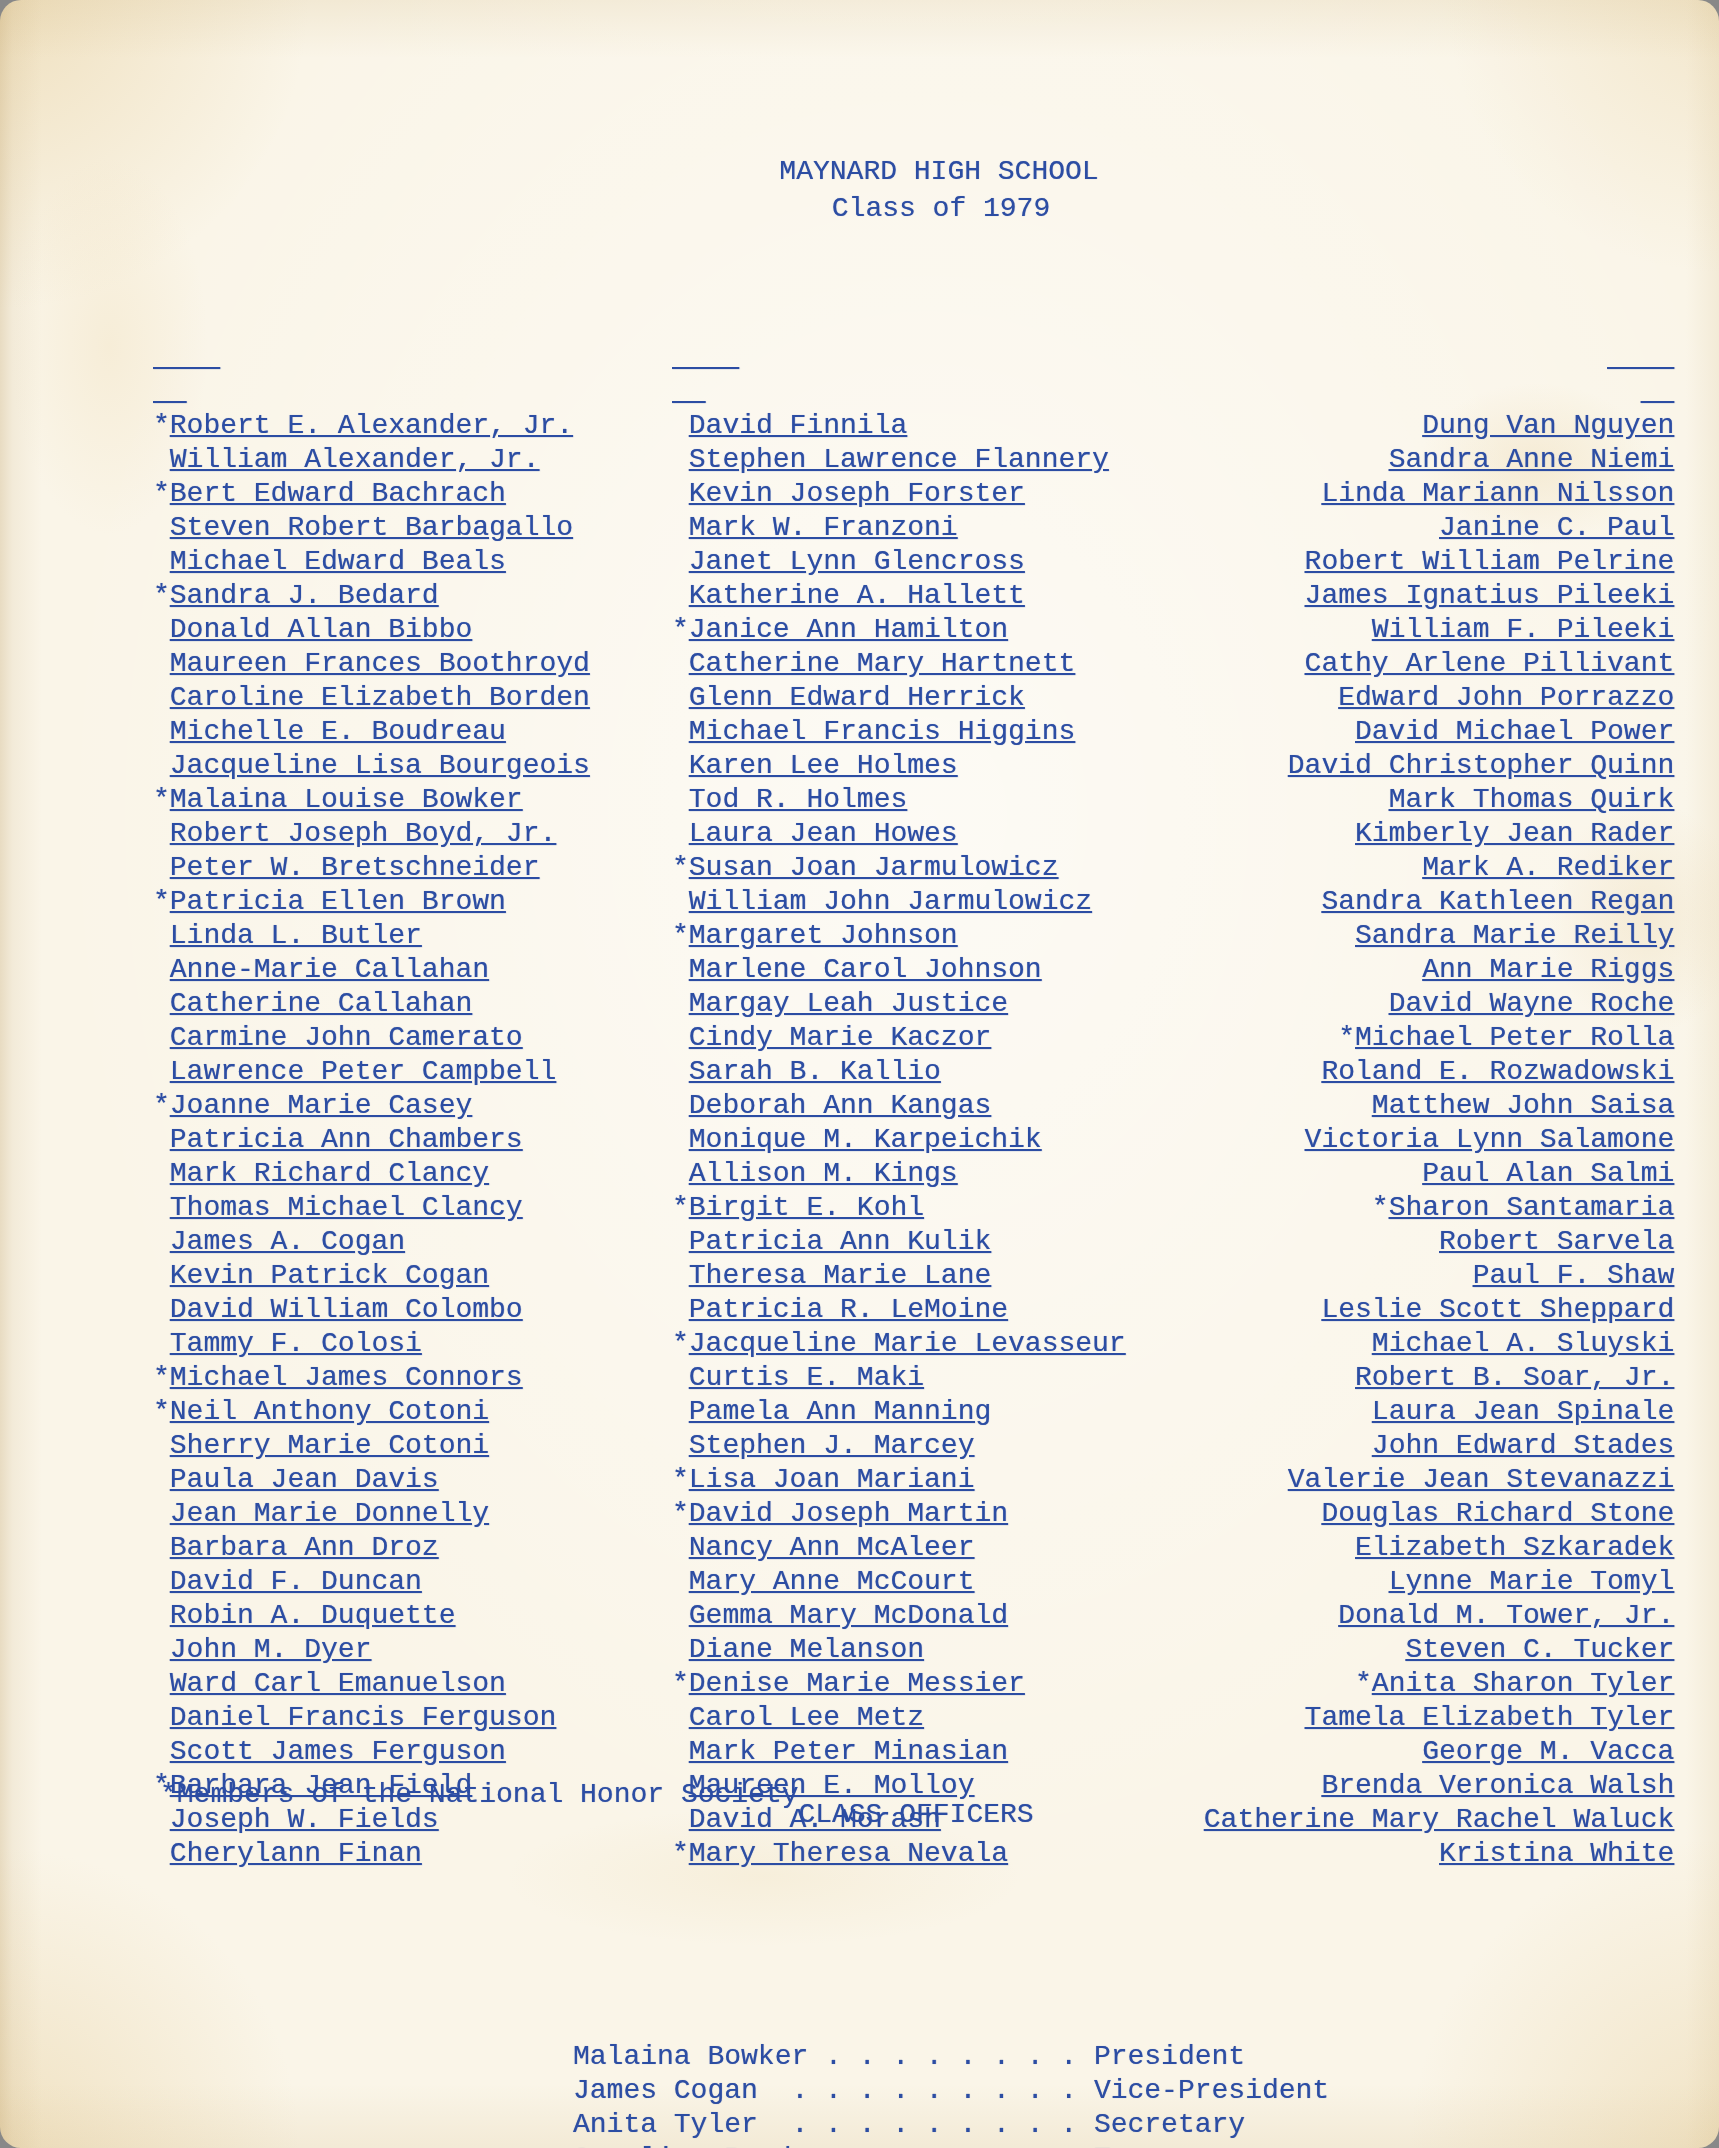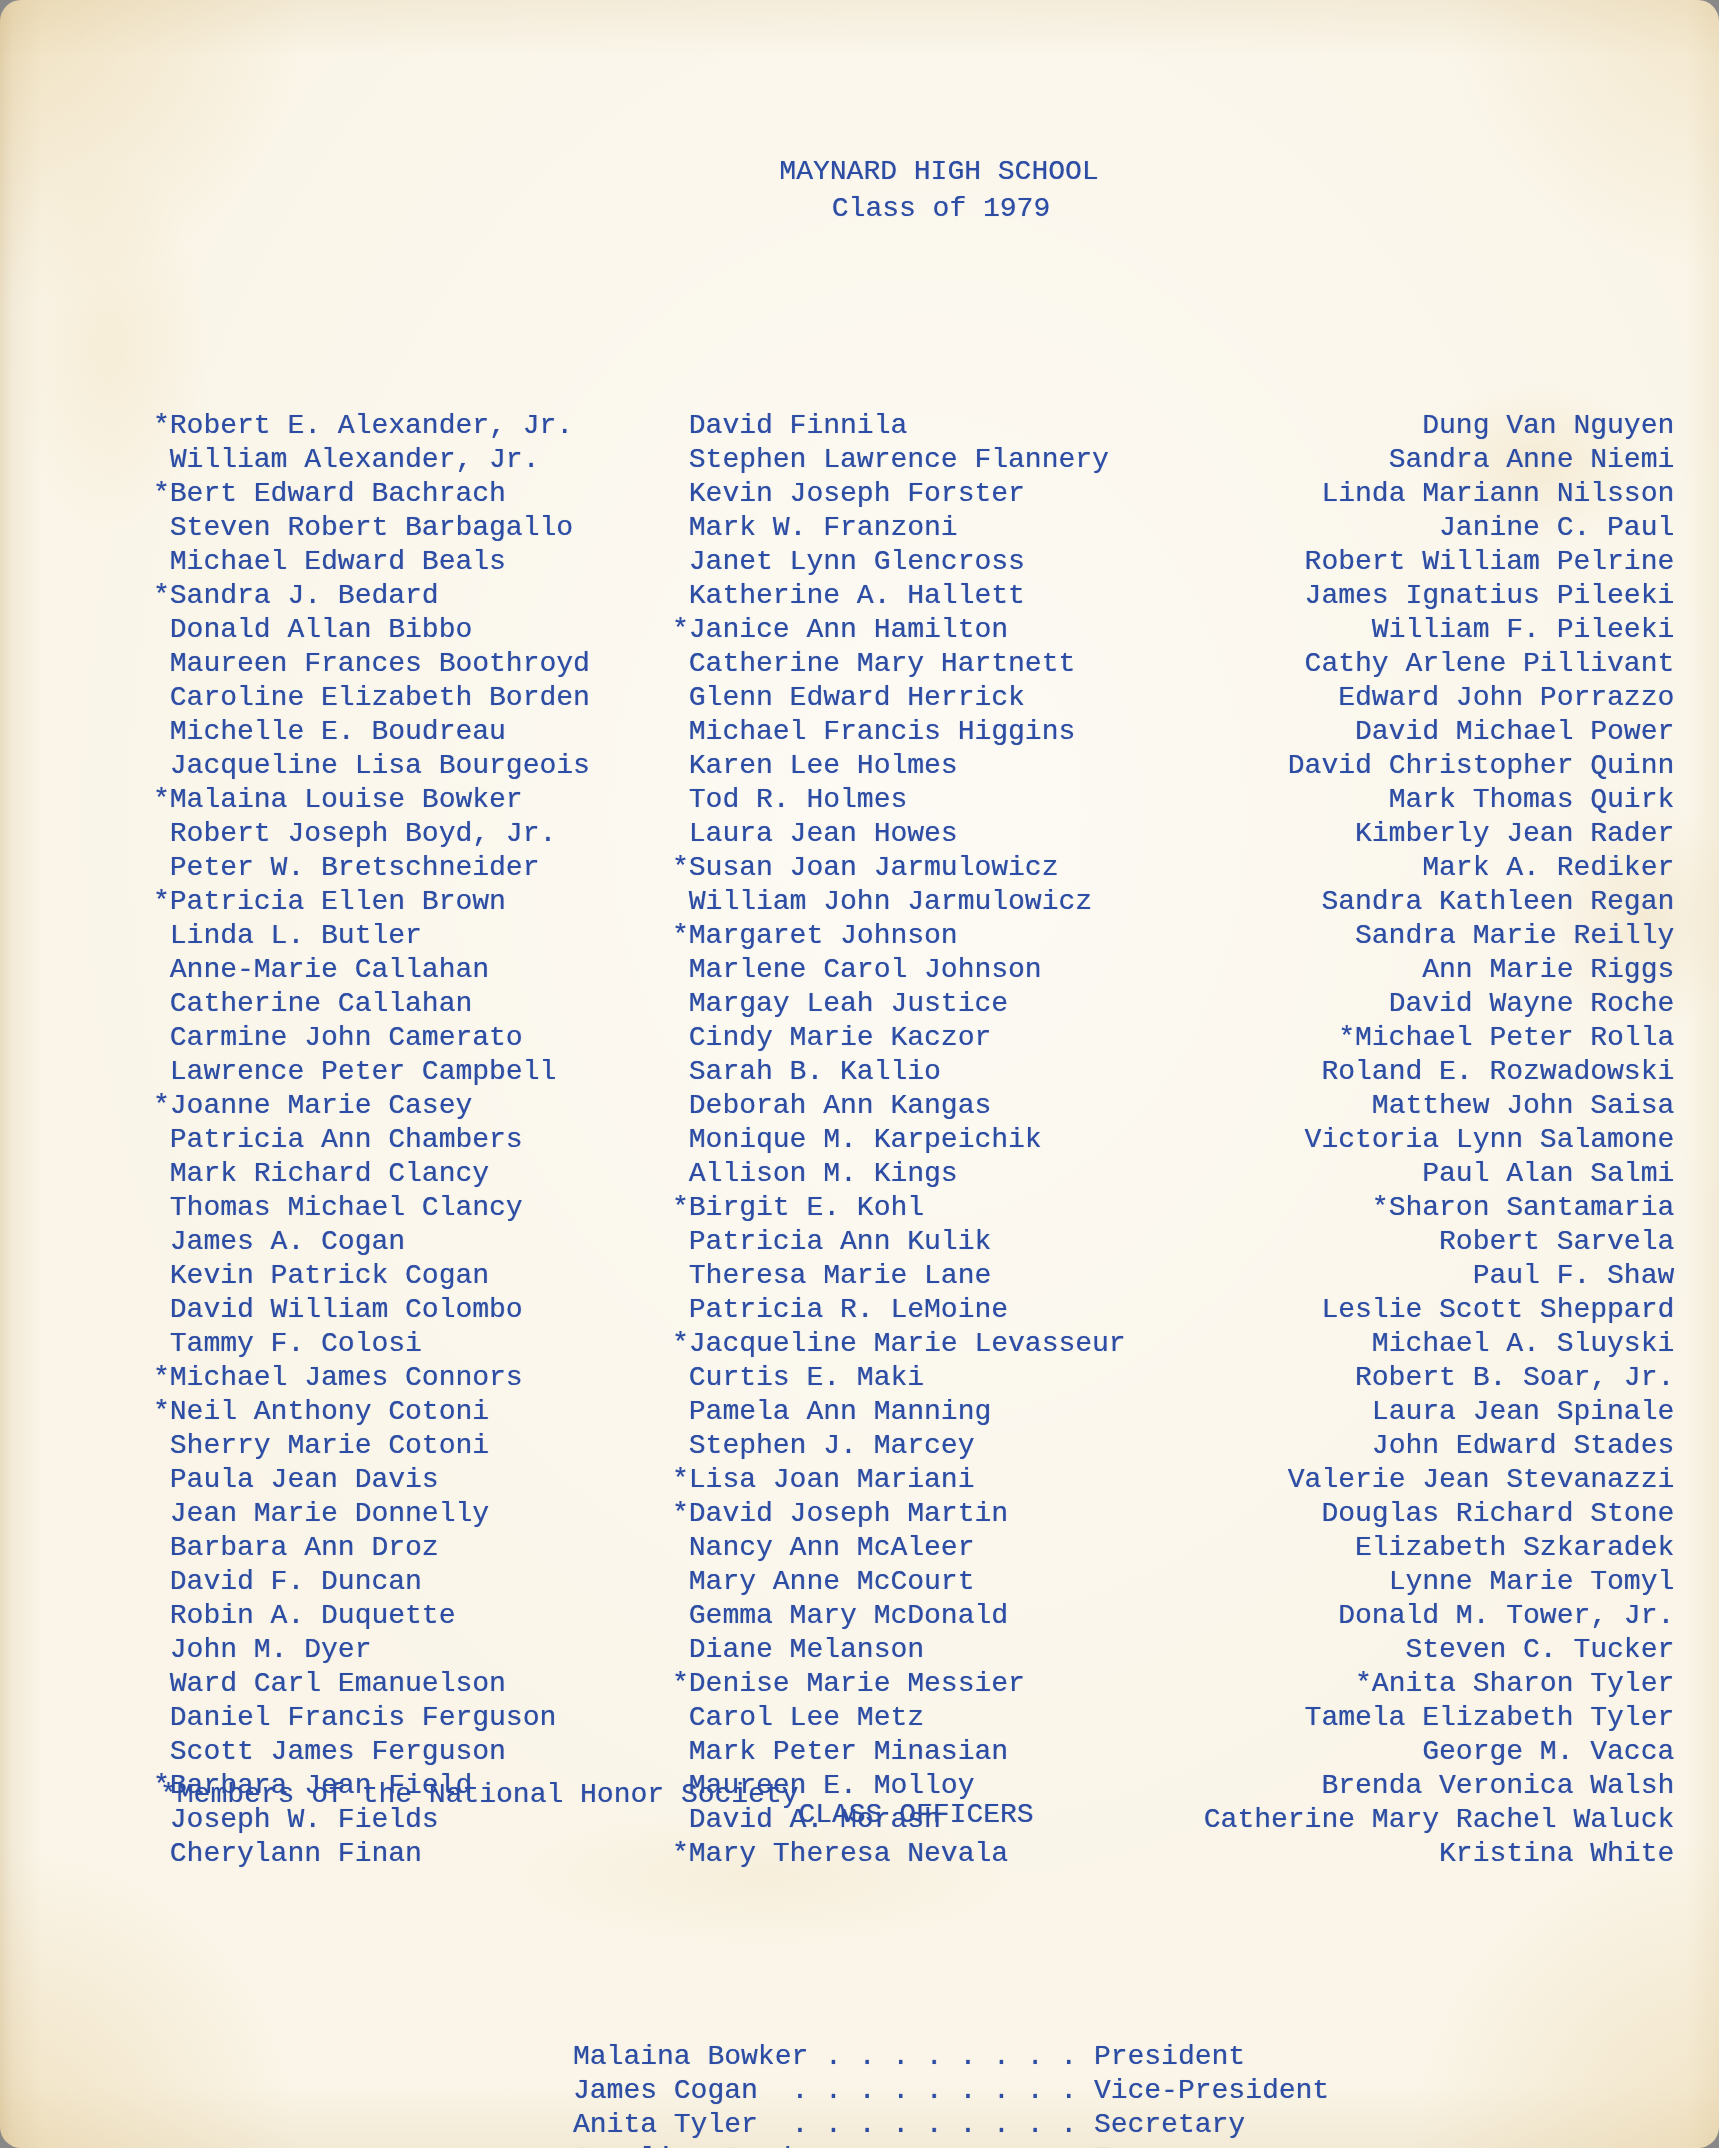--- a/index.html
+++ b/index.html
@@ -46,21 +46,21 @@
     font-size: 28px;
     line-height: 34px;
     white-space: pre;
     text-shadow: 0 0 0.9px rgba(44,77,163,0.45), 0.4px 0.4px 0.4px rgba(44,77,163,0.25);
   }
   .centered { transform: translateX(-50%); }
 
   .title-school { left: 939px; top: 155px; }
   .title-class  { left: 941px; top: 192px; }
 
-  .col { top: 307px; }
+  .col { top: 307px; text-decoration: underline; }
   .col-1 { left: 153px; }
   .col-2 { left: 672px; }
   .col-3 { left: 1187px; text-align: right; }
   .line .star { display: inline-block; width: 1ch; white-space: pre; }
 
   .footnote { left: 160px; top: 1778px; font-family: Liberation Mono, monospace; }
 
   .officers-heading { left: 916px; top: 1754px; margin-top: 44px; }
   .officers-list { left: 573px; top: 1938px; }
 

